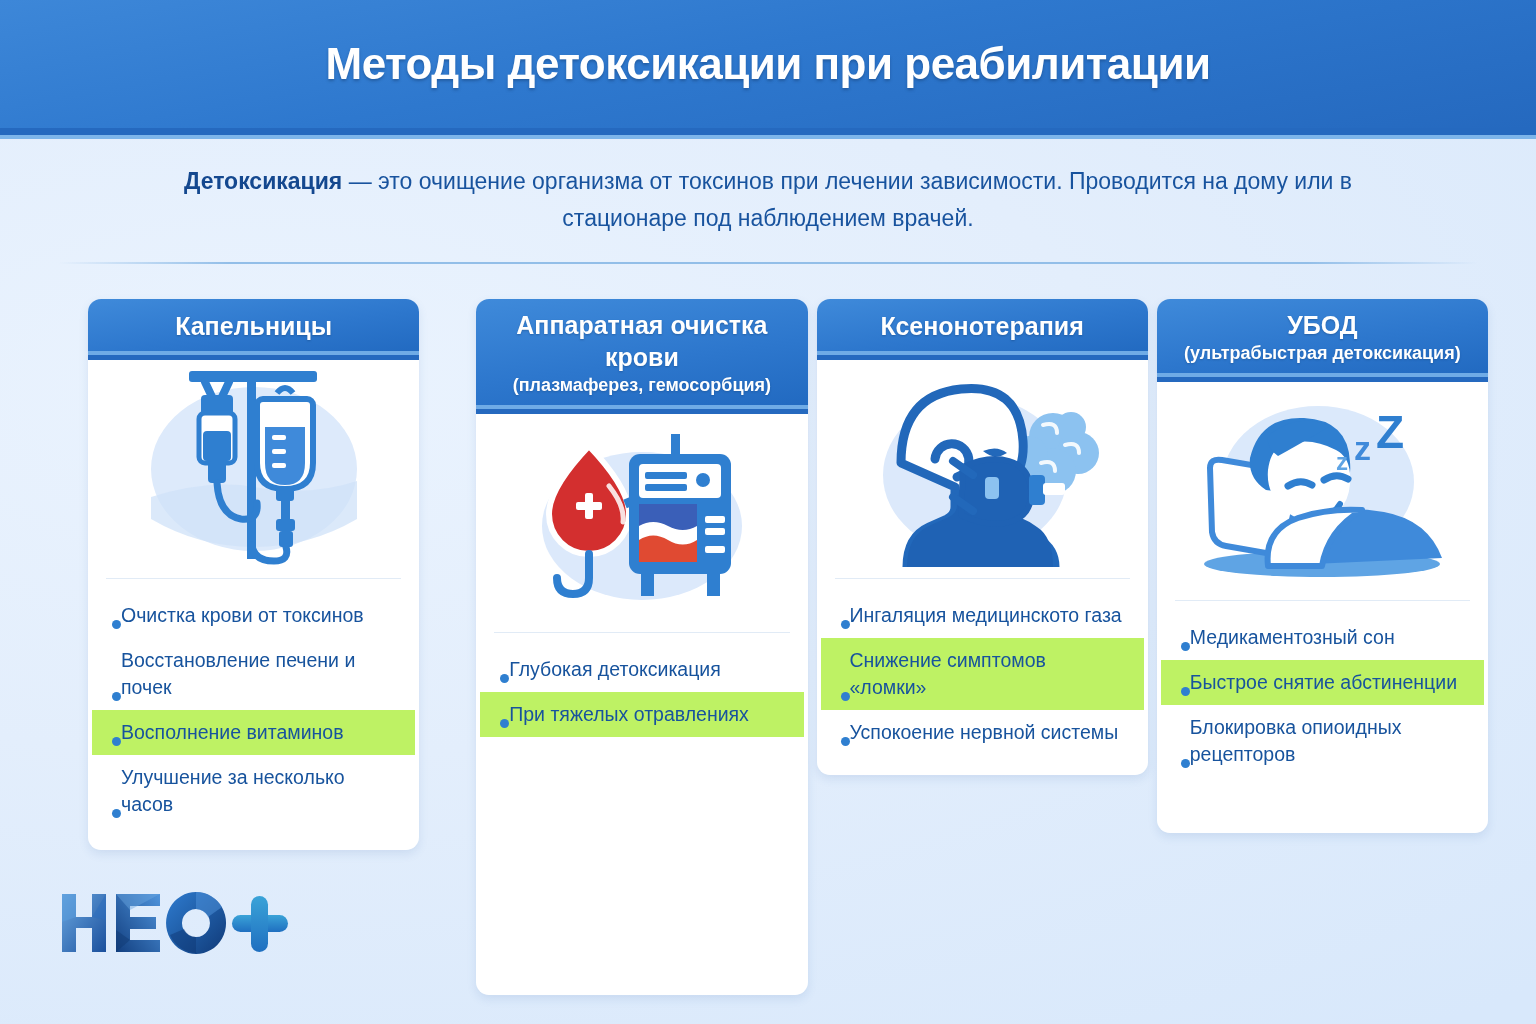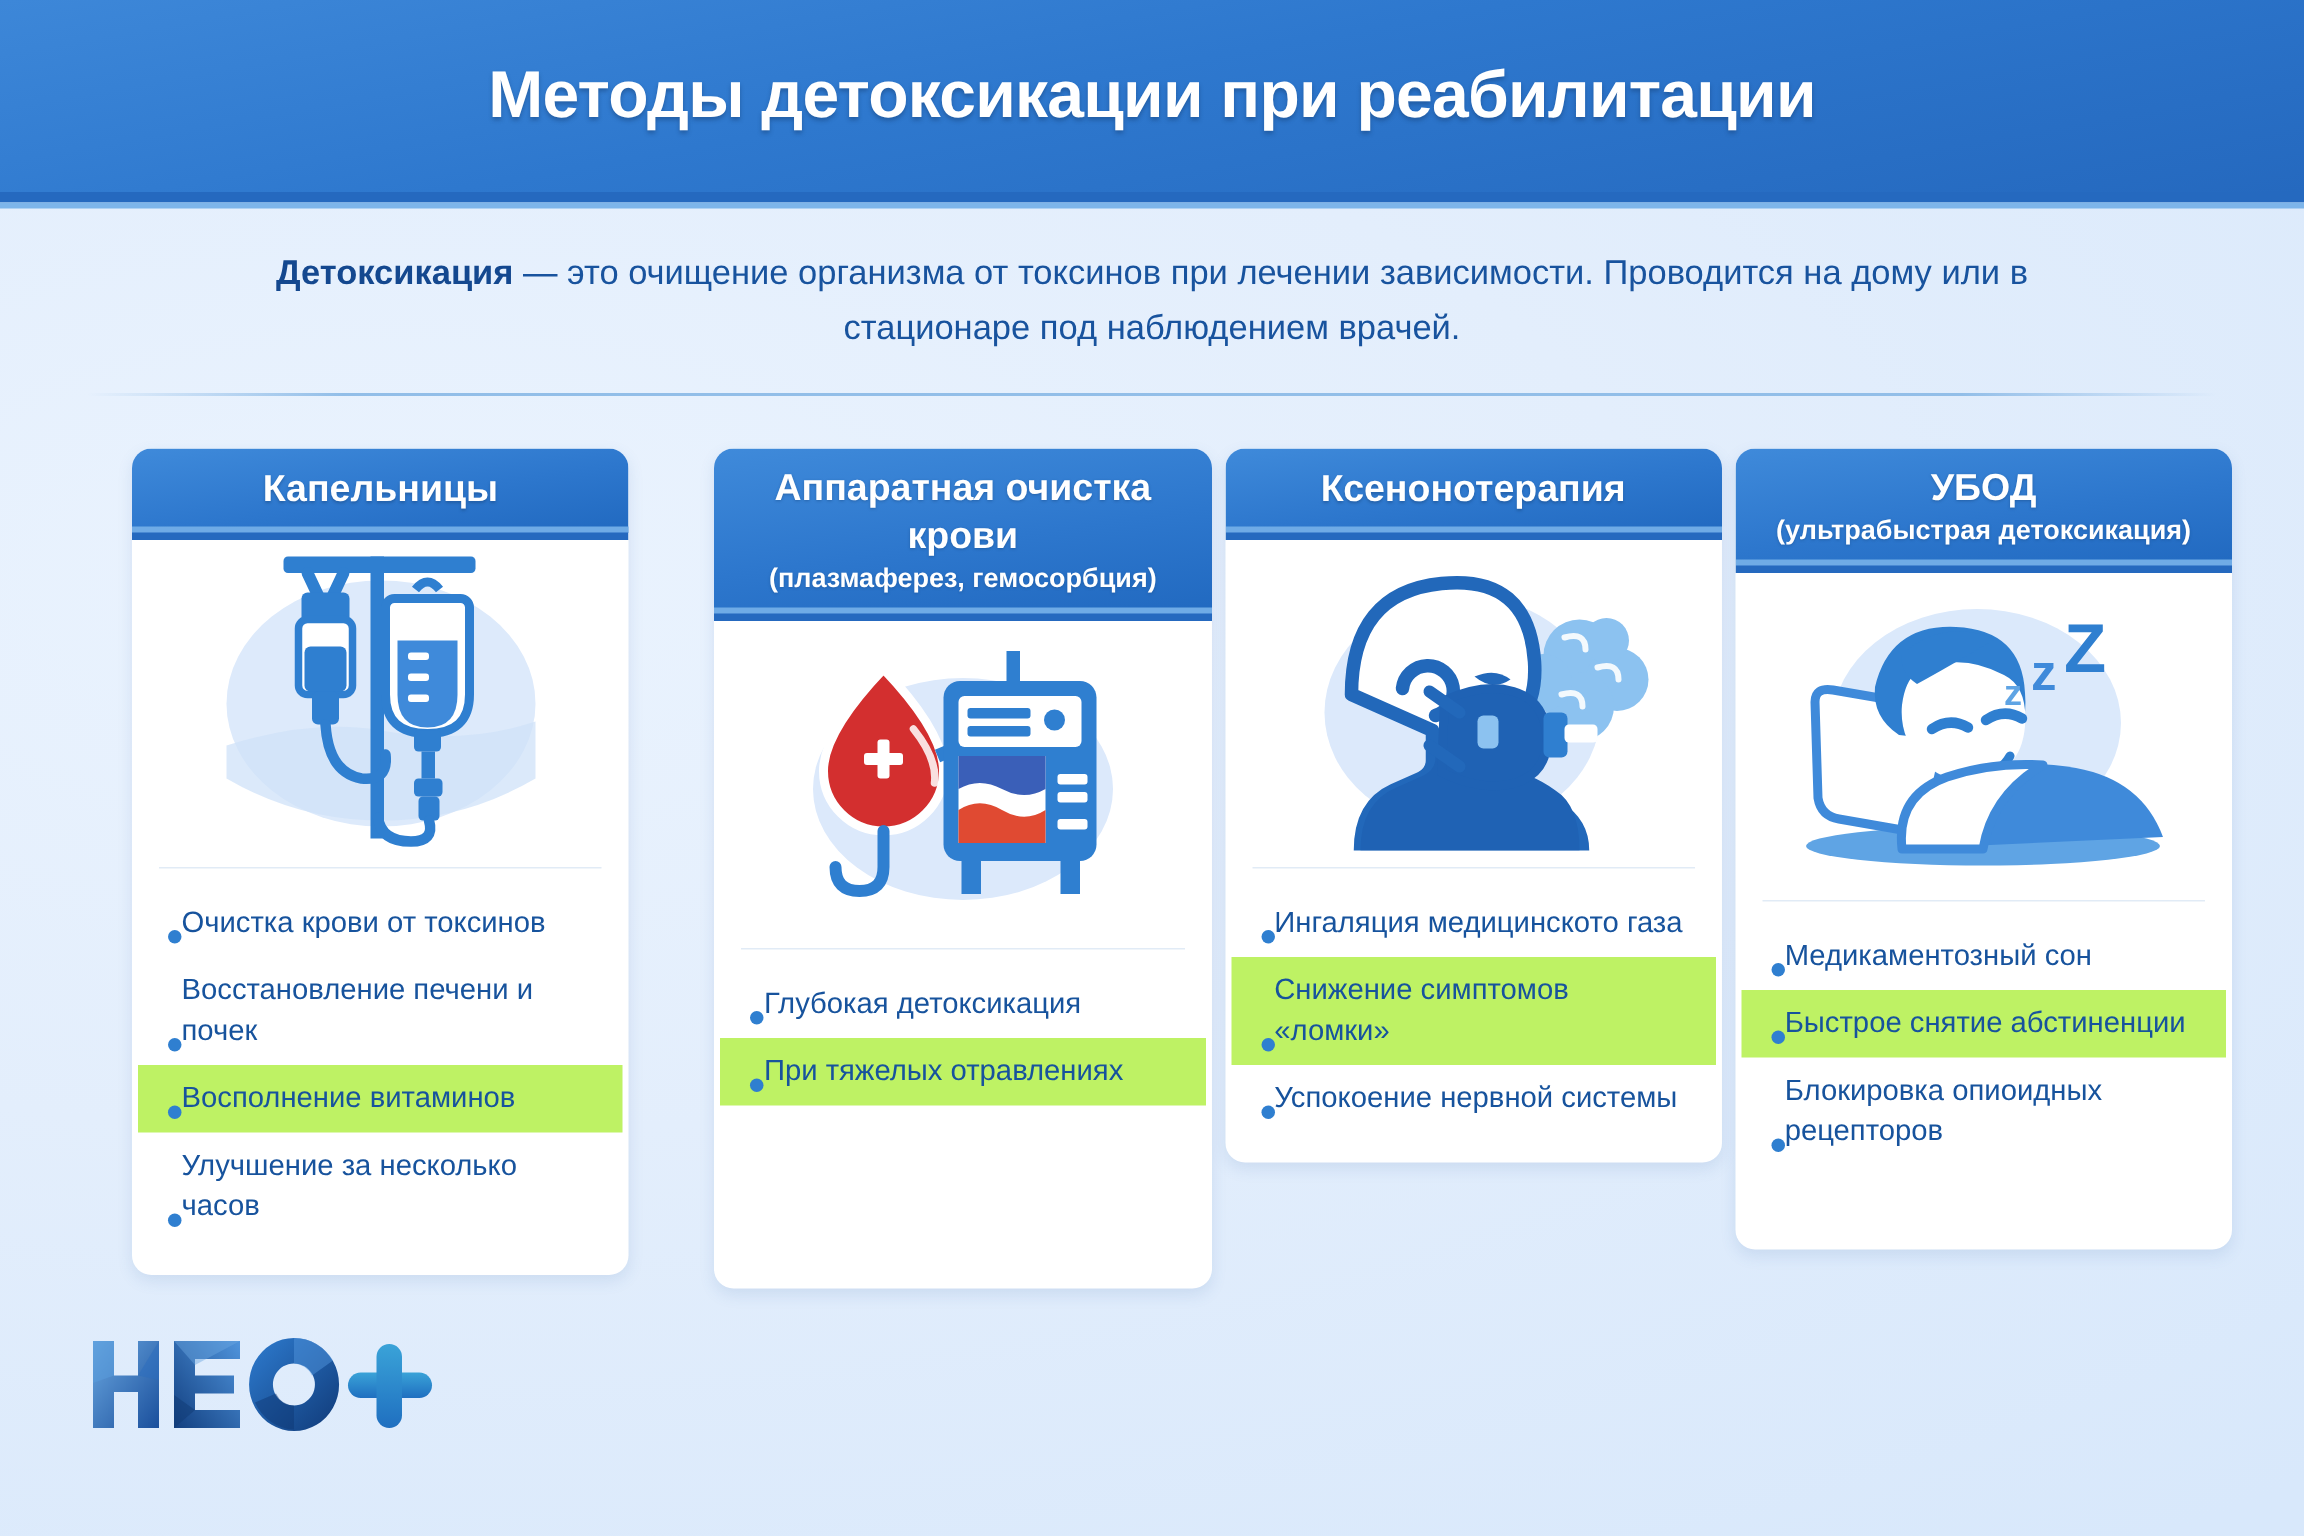--- a/index.html
+++ b/index.html
@@ -84,21 +84,21 @@
   .card {
     width: 356px;
     background: #ffffff;
     border-radius: 13px;
     box-shadow: 0 4px 10px rgba(60,110,170,.13);
     display: flex;
     flex-direction: column;
     overflow: hidden;
   }
   .card-1 { height: 551px; }
-  .card-2 { height: 560px; margin-left: 48px; }
+  .card-2 { height: 696px; margin-left: 48px; }
   .card-3 { height: 476px; }
   .card-4 { height: 534px; }
 
   .card-head {
     background: linear-gradient(172deg, #3f8ada 0%, #2d77cd 55%, #2169c0 100%);
     border-bottom: 5px solid #2569bf;
     box-shadow: inset 0 -9px 0 -5px #6fabe6;
     padding: 11px 12px 13px;
     text-align: center;
     flex: 0 0 auto;

